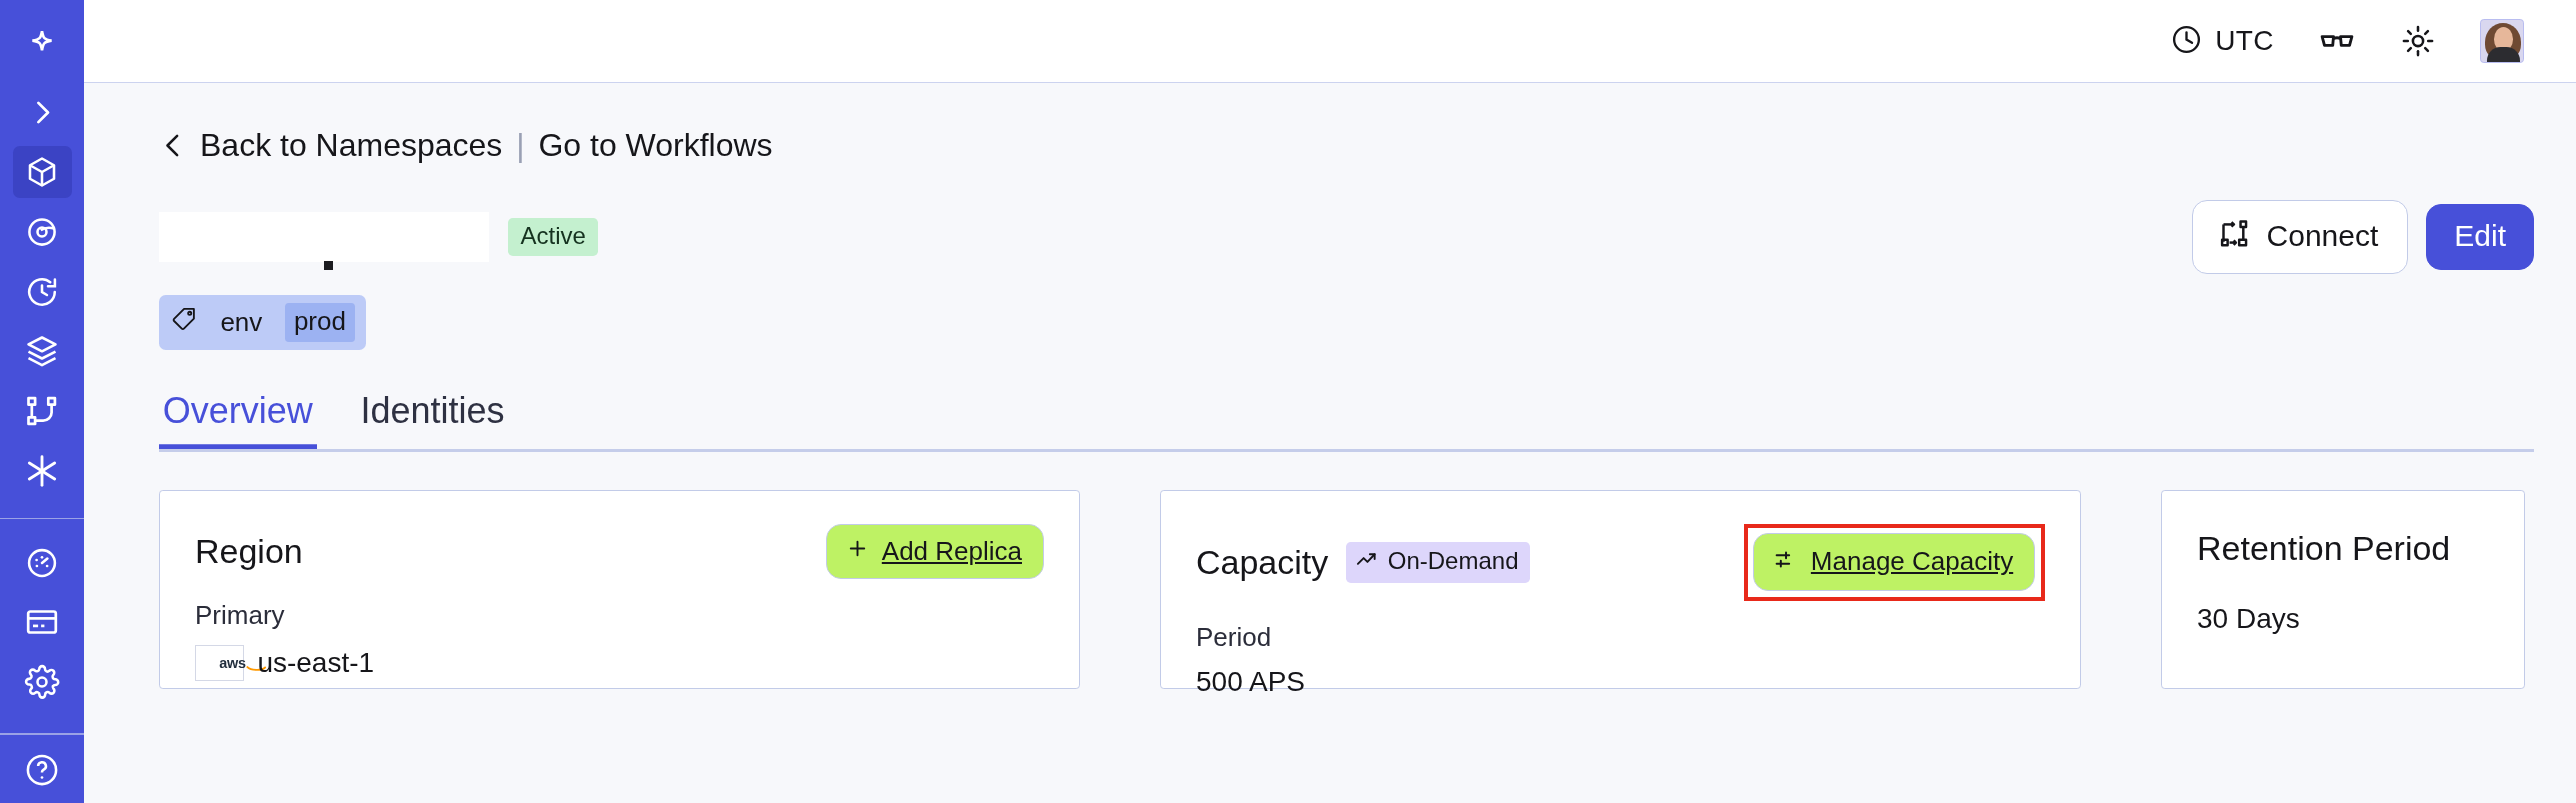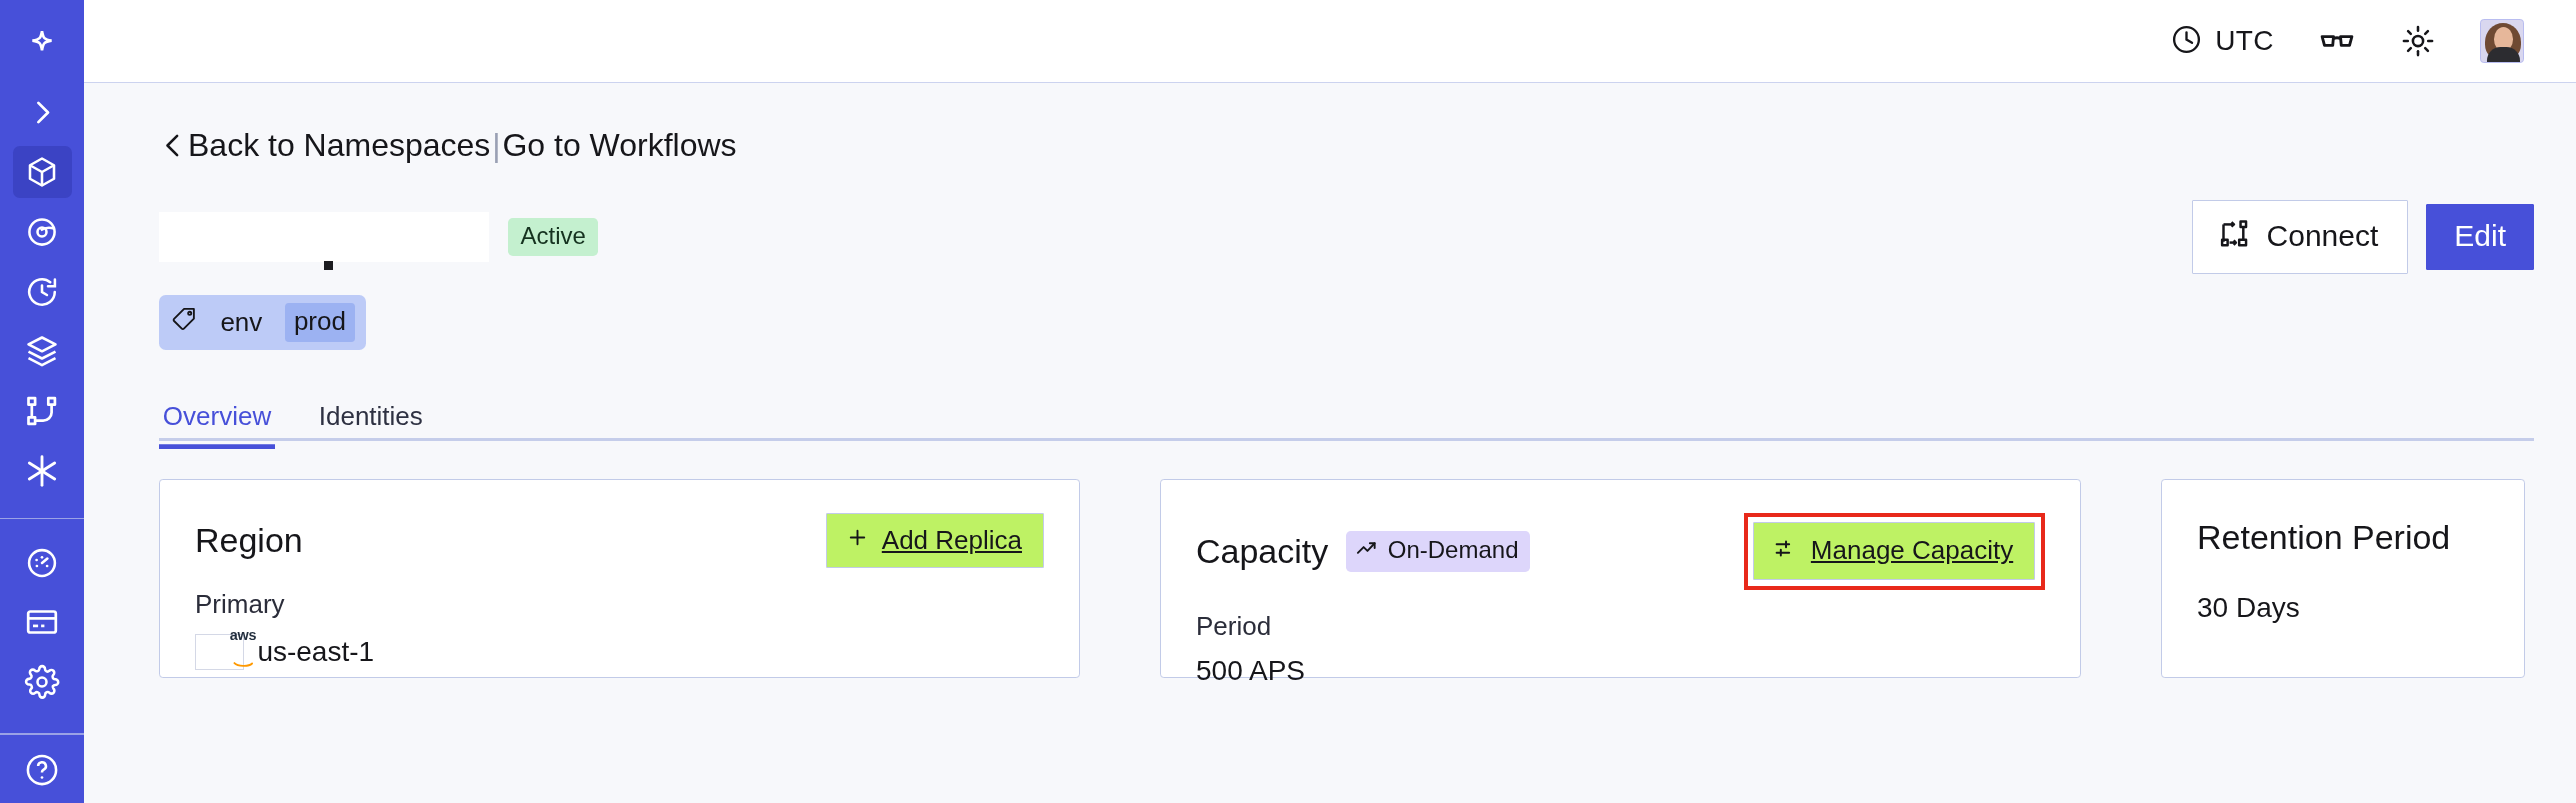--- a/index.html
+++ b/index.html
@@ -72,21 +72,21 @@
 
   .content {
     flex: 1 1 auto; background: #f7f8fb;
     padding: 44px 0 0 0;
     overflow: hidden;
   }
   .inner { padding-left: 75px; padding-right: 42px; }
 
   
   .breadcrumb {
-    display: flex; align-items: center; gap: 0;
+    display: flex; align-items: center; gap: 12px;
     font-size: 32px; color: #16161a; margin-bottom: 36px;
   }
   .breadcrumb .chev { display: flex; align-items: center; cursor: pointer; }
   .bc-link { cursor: pointer; white-space: nowrap; }
   .bc-sep { color: #9aa0b4; font-weight: 300; padding: 0 1.9px; }
 
   
   .title-row { display: flex; align-items: center; min-height: 52px; }
   .title-redacted {
     width: 330px; height: 50px; background: #ffffff;
@@ -99,21 +99,21 @@
   .status-badge {
     margin-left: 19px;
     background: #c4f0cf; color: #15321f;
     font-size: 24px; padding: 5.8px 12.5px 7.7px 12.5px;
     border-radius: 4.8px; line-height: 1;
   }
   .title-actions { margin-left: auto; display: flex; align-items: center; gap: 18px; }
   .btn {
     display: inline-flex; align-items: center; justify-content: center; gap: 15.3px;
     font-size: 30px; cursor: pointer; line-height: 1;
-    border-radius: 1px;
+    border-radius: 15px;
     text-align: center;
   }
   .btn-outline {
     background: #fff; border: 1.9px solid #c2cbe8; color: #16161a;
     padding: 16.3px 29px 18px 25px;
   }
   .btn-primary {
     background: #4750d9; border: 1.9px solid #4750d9; color: #ffffff;
     padding: 16.3px 27px 18px 27px;
   }
@@ -132,22 +132,22 @@
   }
 
   
   .tabs {
     margin-top: 40px;
     display: flex; align-items: flex-end; gap: 40px;
     border-bottom: 3.8px solid #c5cdea;
     position: relative;
   }
   .tab {
-    font-size: 26px; color: #2e3142; padding: 0 3.8px 16.3px 3.8px;
-    cursor: pointer; position: relative; top: 11px;
+    font-size: 36px; color: #2e3142; padding: 0 3.8px 16.3px 3.8px;
+    cursor: pointer; position: relative; top: 0;
   }
   .tab.active { color: #4750d9; box-shadow: inset 0 -4.8px 0 0 #4750d9; }
 
   
   .cards {
     margin-top: 38px;
     display: flex; gap: 80px; align-items: stretch;
   }
   .card {
     background: #ffffff; border: 1.9px solid #c2cbe8; border-radius: 3.8px;
@@ -175,21 +175,21 @@
     border: 4.8px solid #e8291a;
     padding: 5.8px;
     display: inline-flex;
   }
   .highlight-box .btn-sm { margin-left: 0; }
   .card-sub { font-size: 26px; color: #2b2d3a; margin-top: 21px; }
   .card-val { font-size: 28px; color: #16161a; margin-top: 13.4px; display: flex; align-items: center; gap: 13.4px; }
   .card-val.spaced { margin-top: 29px; }
   .aws-logo {
     width: 36px; height: 36px; border: 1.9px solid #d4d8e6; background: #fff;
-    display: flex; flex-direction: column; align-items: center; justify-content: center;
+    display: flex; flex-direction: row; align-items: center; justify-content: center;
     flex: 0 0 36px;
     padding-left: 47px;
   }
   .aws-logo .txt { font-size: 14.4px; font-weight: bold; color: #232f3e; line-height: 1; letter-spacing: -0.3px; }
   .aws-logo .smile { margin-top: 1px; }
 </style>
 </head>
 <body>
 
 <div class="app">

